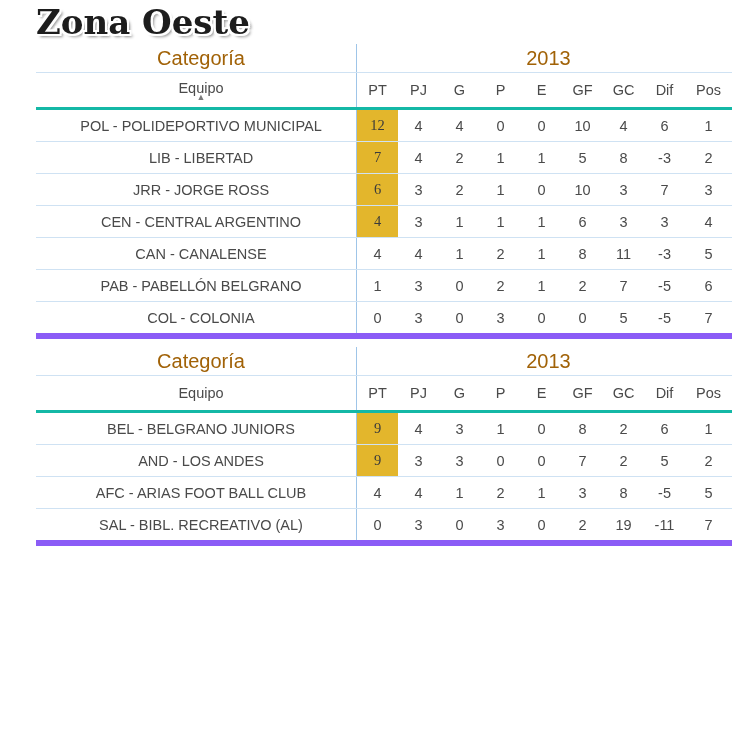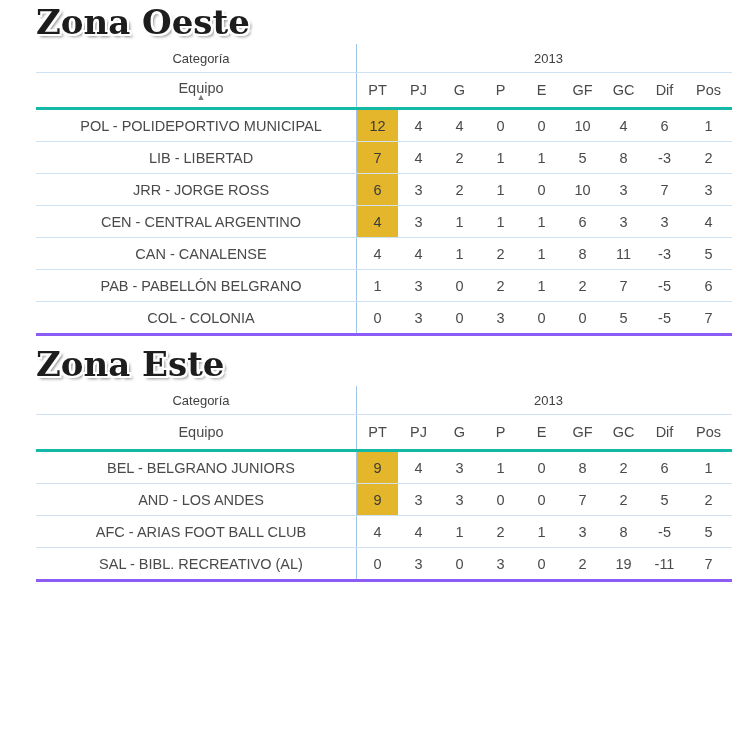--- a/index.html
+++ b/index.html
@@ -54,22 +54,22 @@
   table.standings td, table.standings th {
     padding: 0;
     font-weight: normal;
     text-align: center;
     vertical-align: middle;
   }
 
   
   .hdr-year td {
     height: 28px;
-    color: #404040;
-    font-size: 13px;
+    color: #a16207;
+    font-size: 20px;
   }
   .hdr-cols td {
     height: 34px;
     font-size: 14.5px;
     color: #4a4a4a;
   }
   .cell-team {
     width: 310px;
     text-align: left;
     padding-left: 10px !important;
@@ -79,25 +79,25 @@
   .cell-wide { width: 47px; }
 
   
   .vsep { border-left: 1px solid #9fc5e8; }
 
   
   tr.data-row td {
     height: 31px;
     border-bottom: 1px solid #cfe2f3;
   }
-  tr.data-row.last td { border-bottom: 3px solid #8b5cf6; }
+  tr.data-row.last td { border-bottom: 6px solid #8b5cf6; }
   tr.hdr-cols td { border-bottom: 3px solid #14b8a6; margin-top: 20px; }
   tr.hdr-year td { border-bottom: 1px solid #cfe2f3; }
 
-  .pt-highlight { background: #e3b62c; color: #3b3b3b; }
+  .pt-highlight { background: #e3b62c; color: #3b3b3b; font-family: Liberation Serif, serif; }
 
   .sort-arrow {
     display: block;
     font-size: 9px;
     line-height: 7px;
     color: #7a7a7a;
     margin-top: -2px;
   }
   .team-label { }
   .year-cell {
@@ -221,21 +221,20 @@
           <td class="cell-stat">0</td>
           <td class="cell-stat">5</td>
           <td class="cell-stat">-5</td>
           <td class="cell-wide">7</td>
         </tr>
       </tbody>
     </table>
   </div>
 
   <div class="zone zone-este">
-    <div class="zone-title">Zona Este</div>
     <table class="standings">
       <tbody>
         <tr class="hdr-year">
           <td class="cell-team cat-cell">Categoría</td>
           <td class="cell-stat vsep year-cell" colspan="9">2013</td>
         </tr>
         <tr class="hdr-cols">
           <td class="cell-team">
             <span class="team-label">Equipo</span>
           </td>

